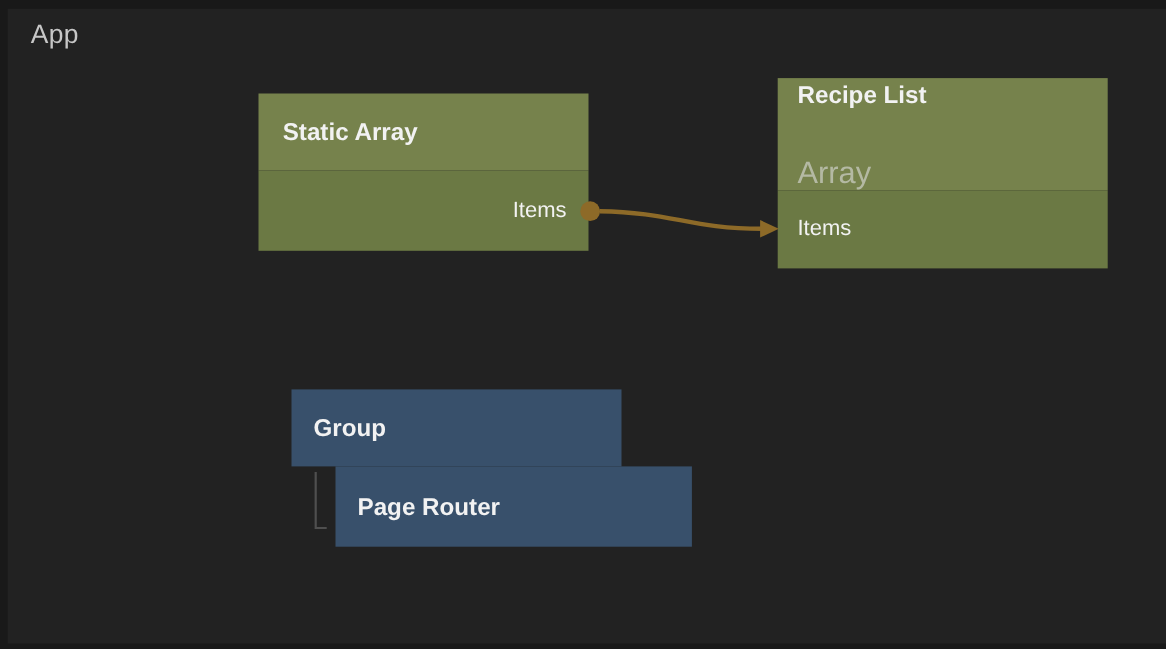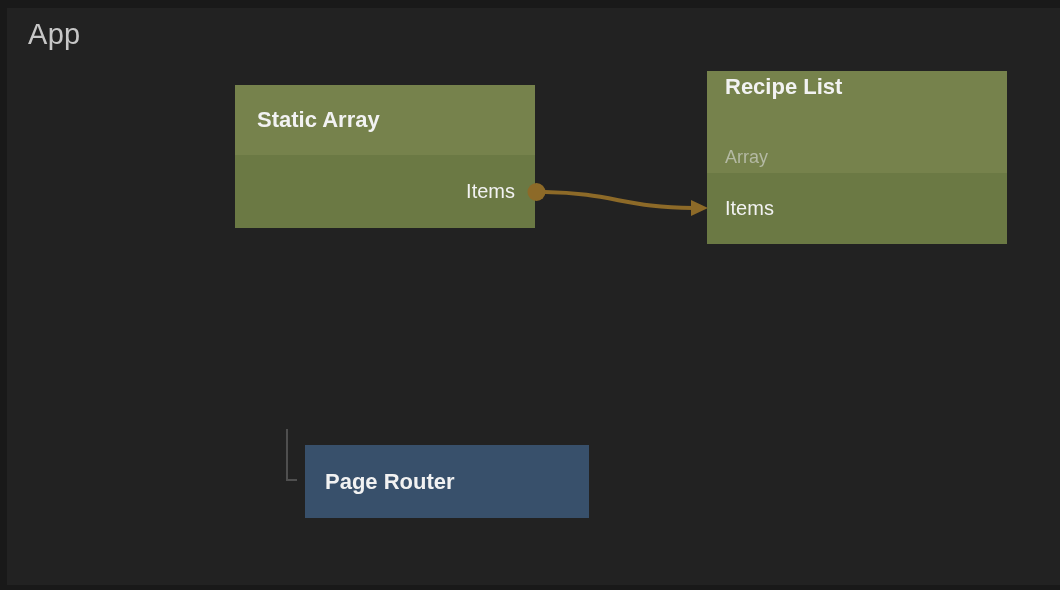--- a/index.html
+++ b/index.html
@@ -22,21 +22,21 @@
     position: relative;
   }
   .canvas {
     position: absolute;
     left: 7px; top: 8px; right: 0; bottom: 5px;
     background: var(--bg-canvas);
   }
   .canvas-label {
     position: absolute;
     left: 21px; top: 10px;        
-    font-size: 29px;
+    font-size: 24px;
     font-weight: 400;
     color: var(--app-label);
     letter-spacing: 0.3px;
   }
   .node {
     position: absolute;
     color: var(--title-text);
   }
   .node-header {
     display: flex;
@@ -45,21 +45,21 @@
     background: var(--green-header);
   }
   .blue .node-header { background: var(--blue-node); }
   .node-title {
     font-size: 22px;
     font-weight: 600;
     line-height: 30px;
     color: var(--title-text);
   }
   .node-subtitle {
-    font-size: 18px;
+    font-size: 28px;
     font-weight: 400;
     line-height: 30px;
     color: var(--subtitle-text);
     margin-top: 24px;
   }
   .node-body {
     display: flex;
     align-items: center;
     background: var(--green-body);
   }
@@ -71,21 +71,21 @@
   }
   
   #node-static-array { left: 228px; top: 77px; width: 300px; }
   #node-static-array .node-header { height: 70px; padding-left: 22px; }
   #node-static-array .node-body   { height: 73px; padding-right: 20px; }
   #node-recipe-list { left: 700px; top: 63px; width: 300px; }
   #node-recipe-list .node-header { height: 102px; padding-left: 18px; gap: 16px; }
   #node-recipe-list .node-body   { height: 71px; padding-left: 18px; }
   #node-group { left: 258px; top: 346px; width: 300px; height: 70px; }
   #node-group .node-header { height: 70px; padding-left: 20px; }
-  #node-page-router { left: 298px; top: 437px; width: 284px; height: 73px; border-radius: 23px; }
+  #node-page-router { left: 298px; top: 416px; width: 324px; height: 73px; border-radius: 23px; }
   #node-page-router .node-header { height: 73px; padding-left: 20px; }
 
   svg.wire-layer {
     position: absolute;
     left: 0; top: 0;
     width: 1053px; height: 577px;
     pointer-events: none;
   }
   svg.wire-layer .clickable { pointer-events: stroke; }
   .wire-path {
@@ -120,20 +120,25 @@
   <div class="node green" id="node-recipe-list">
     <div class="node-header">
       <div class="node-title">Recipe List</div>
       <div class="node-subtitle">Array</div>
     </div>
     <div class="node-body">
       <div class="port-label">Items</div>
     </div>
   </div>
 
+  <div class="node blue" id="node-group">
+    <div class="node-header">
+      <div class="node-title">Group</div>
+    </div>
+  </div>
 
   <div class="node blue" id="node-page-router">
     <div class="node-header">
       <div class="node-title">Page Router</div>
     </div>
   </div>
 
   <svg class="wire-layer" viewBox="0 0 1053 577" xmlns="http://www.w3.org/2000/svg">
 
     <path class="tree-path clickable" d="M 280 421 L 280 472 L 290 472"></path>

